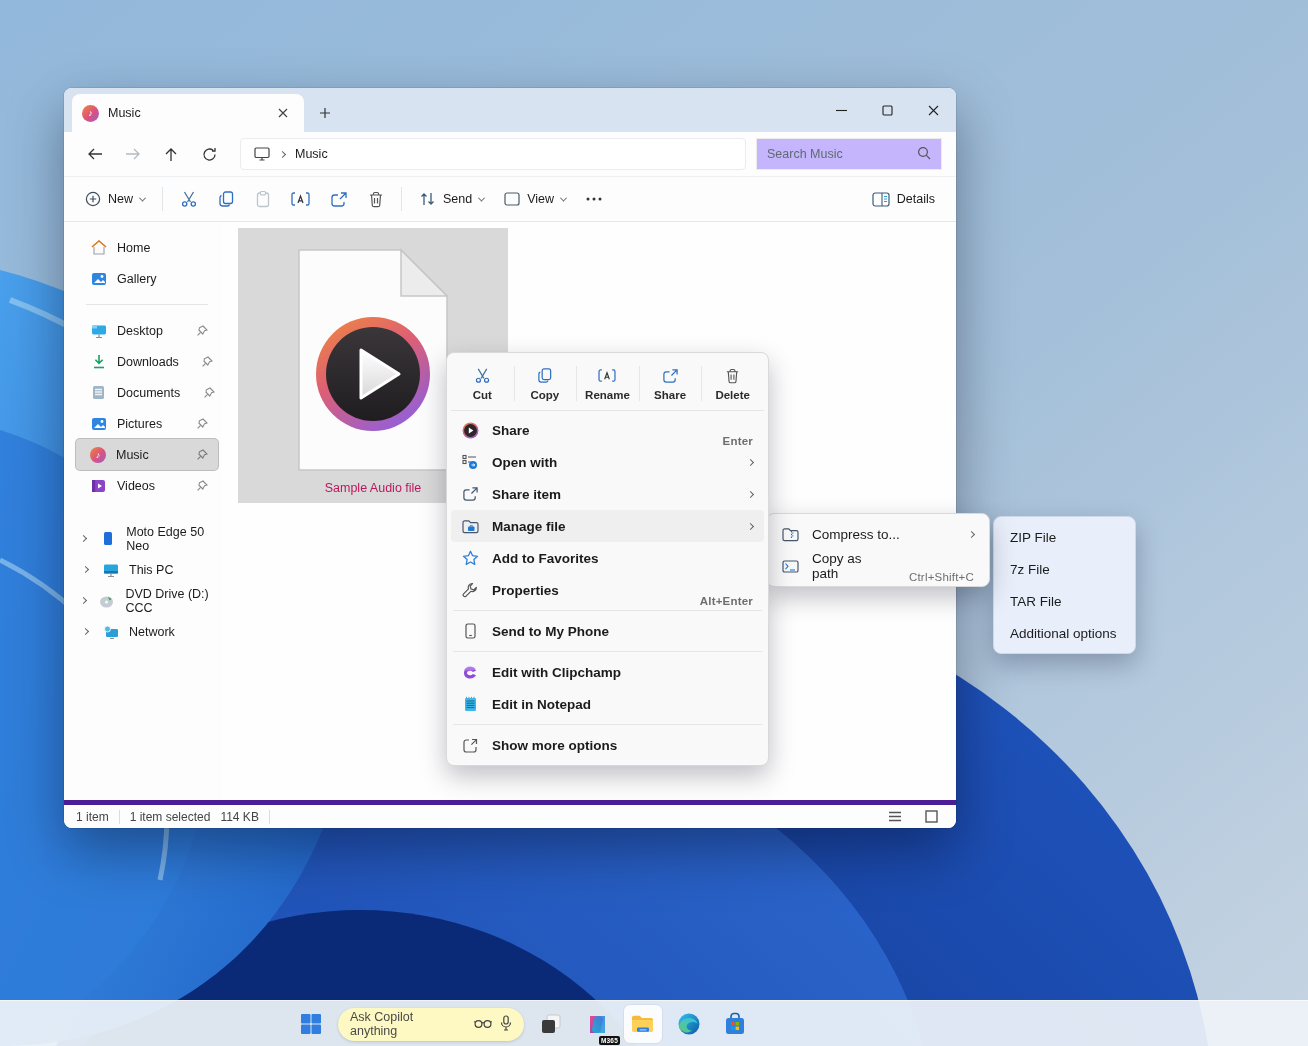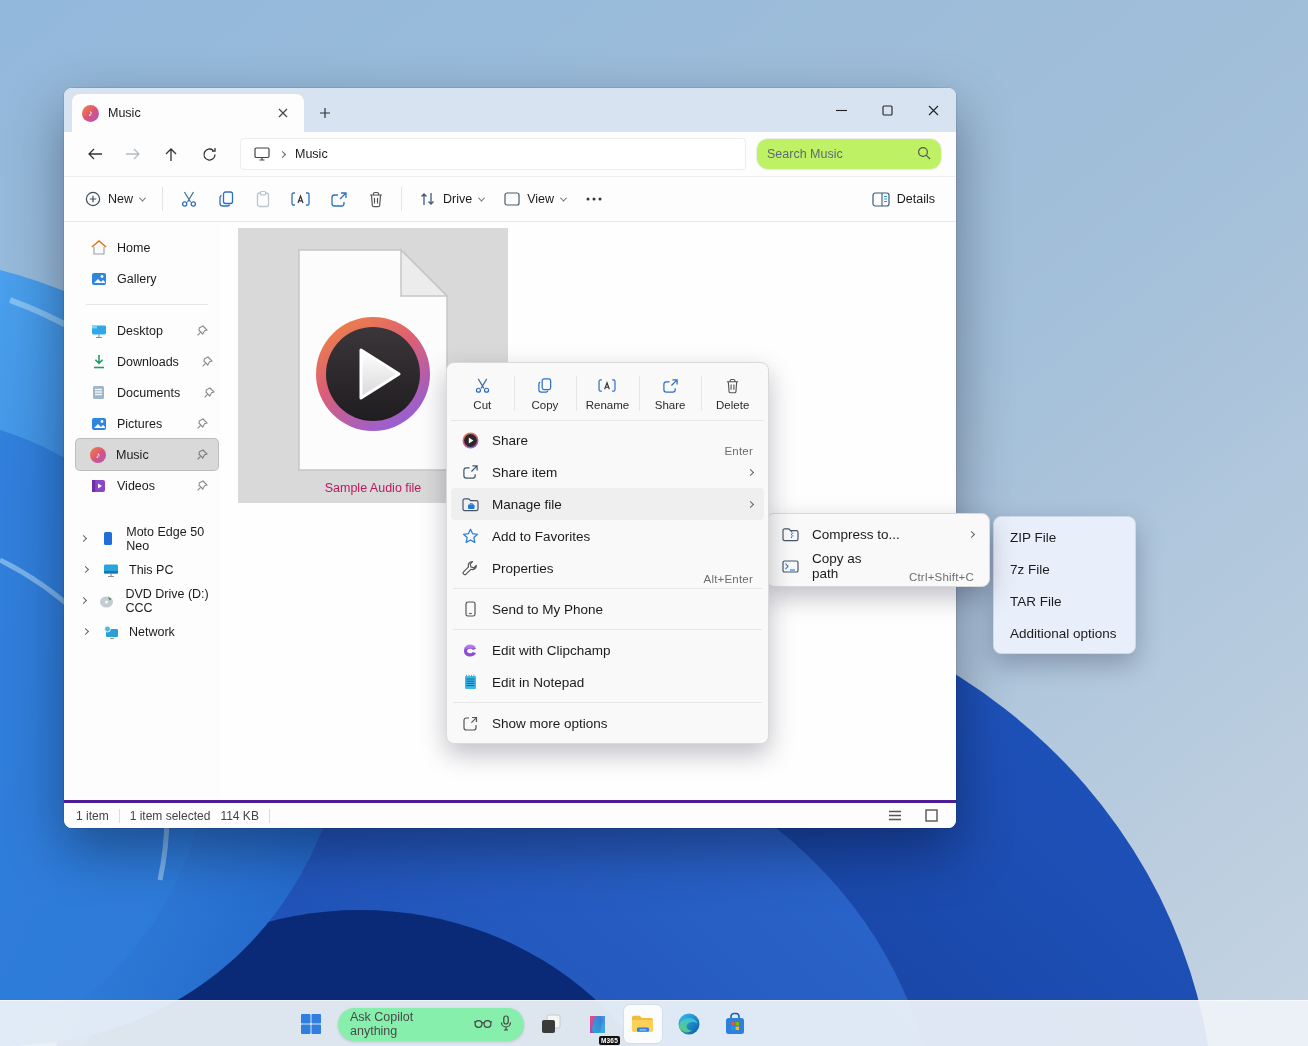--- a/index.html
+++ b/index.html
@@ -23,21 +23,21 @@
   .caption-sp { flex:1; }
   .wbtn { width:46px; height:38px; margin-bottom:3px; display:flex; align-items:center; justify-content:center; }
 
   .musicdot { width:17px; height:17px; border-radius:50%; background:linear-gradient(135deg,#f0853c,#d9527e 55%,#9a5fd0);
               display:flex; align-items:center; justify-content:center; color:#fff; font-size:9px; flex:0 0 auto; }
 
   .navbar { height:44px; display:flex; align-items:center; padding:0 14px; gap:4px; background:#fdfdfe; }
   .navbtn { width:34px; height:32px; display:flex; align-items:center; justify-content:center; border-radius:4px; font-size:16px; }
   .addressbar { flex:1; height:32px; margin:0 6px 0 10px; background:#fff; border:1px solid #ececec; border-radius:4px;
                 display:flex; align-items:center; gap:10px; padding:0 12px; font-size:12.5px; }
-  .searchbox { width:186px; height:32px; background:#bef264; border:1px solid #ececec; border-radius:12px;
+  .searchbox { width:186px; height:32px; background:#c4b5fd; border:1px solid #ececec; border-radius:0;
                display:flex; align-items:center; padding:0 10px; font-size:12.5px; color:#5f6a72; }
   .searchbox .grow { flex:1; }
 
   .toolbar { height:46px; display:flex; align-items:center; padding:11px 12px; gap:2px;
              background:#fdfdfe; border-top:1px solid #eef1f4; border-bottom:1px solid #e6e9ec; }
   .tbtn { height:34px; display:flex; align-items:center; justify-content:center; gap:7px; padding:0 9px;
           border-radius:4px; font-size:12.5px; }
   .tsep { width:1px; height:24px; background:#e3e6e9; margin:0 6px; }
   .tspacer { flex:1; }
 
@@ -55,29 +55,29 @@
   .sbsep { height:1px; background:#e4e6e9; margin:10px 10px; }
   .sbgap { height:22px; }
   .ic16 { width:17px; height:17px; flex:0 0 auto; display:flex; align-items:center; justify-content:center; }
 
   .content { flex:1; position:relative; background:#fefefe; }
   .filetile { position:absolute; left:16px; top:6px; width:270px; height:275px; background:#d9d9d9;
               display:flex; flex-direction:column; align-items:center; }
   .filelabel { position:absolute; bottom:8px; width:100%; text-align:center; font-size:12.5px; color:#be185d; }
 
   .statusbar { height:28px; display:flex; align-items:center; padding:0 12px; gap:10px; font-size:12px; color:#444;
-               border-top:3px solid #4c1d95; border-radius:0 0 8px 8px; background:#fdfdfe; }
+               border-top:5px solid #4c1d95; border-radius:0 0 8px 8px; background:#fdfdfe; }
   .ssep { width:1px; height:14px; background:#dcdcdc; }
   .statusbar .grow { flex:1; }
   .viewtgl { width:26px; height:22px; display:flex; align-items:center; justify-content:center; border-radius:3px; }
 
   
   .menu { position:absolute; background:#f9f9f9; border:1px solid #d9d9d9; border-radius:8px;
           box-shadow:0 10px 26px rgba(0,0,30,.25); padding:4px; z-index:30; }
-  .cmenu { left:446px; top:362px; width:323px; }
+  .cmenu { left:446px; top:352px; width:323px;font-weight:bold; }
   .quickrow { display:flex; height:54px; border-bottom:1px solid #e6e6e6; margin-bottom:3px; }
   .qa { flex:1; display:flex; flex-direction:column; align-items:center; justify-content:center; gap:4px;
         font-size:11.5px; color:#2b2b2b; border-radius:4px; position:relative; }
   .qa + .qa::before { content:""; position:absolute; left:0; top:9px; bottom:9px; width:1px; background:#e6e6e6; }
   .mi { height:32px; display:flex; align-items:center; gap:13px; padding:0 11px 0 10px; border-radius:4px; font-size:13.5px; }
   .mi .grow { flex:1; }
   .mi.hl { background:#efefef; }
   .short { font-size:11.5px; color:#6e6e6e; letter-spacing:.2px;margin-top:21px; }
   .msep { height:1px; background:#e6e6e6; margin:4px 2px; }
   .ic17 { width:18px; height:18px; flex:0 0 auto; display:flex; align-items:center; justify-content:center; }
@@ -85,21 +85,21 @@
   .submenu { left:766px; top:513px; width:224px; z-index:28; }
   .subsub { left:993px; top:516px; width:143px; background:#e9effa; border-color:#cfd8e8; z-index:27; }
   .subsub .mi { padding-left:12px; font-size:13.5px; }
 
   
   .taskbar { position:absolute; left:0; right:0; bottom:0; height:46px; background:rgba(238,243,249,.93);
              border-top:1px solid rgba(255,255,255,.6); z-index:40; }
   .tbgroup { position:absolute; left:292px; top:0; height:46px; display:flex; align-items:center; gap:8px; }
   .tkbtn { width:38px; height:38px; display:flex; align-items:center; justify-content:center; border-radius:6px; }
   .tkbtn.active { background:rgba(255,255,255,.85); box-shadow:0 0 0 1px rgba(0,0,0,.04); }
-  .copilot-search { width:186px; height:33px; background:#86efac; border-radius:17px; box-shadow:0 1px 3px rgba(0,0,30,.15);
+  .copilot-search { width:186px; height:33px; background:#fef9c3; border-radius:17px; box-shadow:0 1px 3px rgba(0,0,30,.15);
                     display:flex; align-items:center; gap:8px; padding:0 12px; font-size:12.5px; color:#4a4a4a; }
   .copilot-search .grow { flex:1; }
   .m365badge { position:absolute; right:-4px; bottom:-2px; background:#111; color:#fff; font-size:6.5px;
                padding:1px 2px; border-radius:2px; font-weight:bold; letter-spacing:.2px; }
 </style>
 </head>
 <body>
 
 <div class="desktop">
   <svg width="1308" height="1046" viewBox="0 0 1308 1046">
@@ -256,21 +256,21 @@
     <div class="tbtn">
       <svg width="16" height="17" viewBox="0 0 16 17">
           <path d="M2 4h12M5.5 4V2.8A1.3 1.3 0 0 1 6.8 1.5h2.4a1.3 1.3 0 0 1 1.3 1.3V4M3.5 4l.8 10.2A1.6 1.6 0 0 0 5.9 15.7h4.2a1.6 1.6 0 0 0 1.6-1.5L12.5 4M6.5 7v5.5M9.5 7v5.5" fill="none" stroke="#555" stroke-width="1.2"></path>
         </svg>
     </div>
     <div class="tsep"></div>
     <div class="tbtn">
       <svg width="17" height="16" viewBox="0 0 17 16">
           <path d="M5 14V3M2.5 5.5L5 3l2.5 2.5M12 2v11M9.5 10.5L12 13l2.5-2.5" fill="none" stroke="#3d5c7a" stroke-width="1.3"></path>
         </svg>
-      <span>Drive</span>
+      <span>Send</span>
       <span class="chev down"></span>
     </div>
     <div class="tbtn">
       <svg width="16" height="14" viewBox="0 0 16 14">
           <rect x="1" y="1" width="14" height="12" rx="2" fill="none" stroke="#4a5a68" stroke-width="1.2"></rect>
         </svg>
       <span>View</span>
       <span class="chev down"></span>
     </div>
     <div class="tbtn">
@@ -565,20 +565,34 @@
           <circle cx="8.5" cy="8.5" r="6.4" fill="#2a262a"></circle>
           <path d="M6.8 5.6v5.8l4.6-2.9z" fill="#fff"></path>
         </svg>
     </span>
     <span>Share</span>
     <span class="grow"></span>
     <span class="short">Enter</span>
   </div>
   <div class="mi">
     <span class="ic17">
+      <svg width="16" height="16" viewBox="0 0 16 16">
+          <rect x="1" y="1.5" width="3" height="3" fill="none" stroke="#555" stroke-width="1.1"></rect>
+          <rect x="1" y="6.5" width="3" height="3" fill="none" stroke="#555" stroke-width="1.1"></rect>
+          <path d="M6 3h8M6 8h3" stroke="#555" stroke-width="1.2"></path>
+          <circle cx="11" cy="11" r="4" fill="#1e79d4"></circle>
+          <path d="M9.5 11h3M11.3 9.6l1.4 1.4-1.4 1.4" stroke="#fff" stroke-width="1" fill="none"></path>
+        </svg>
+    </span>
+    <span>Open with</span>
+    <span class="grow"></span>
+    <span class="chev right"></span>
+  </div>
+  <div class="mi">
+    <span class="ic17">
       <svg width="17" height="16" viewBox="0 0 18 17">
           <path d="M8 4H4.5A2.5 2.5 0 0 0 2 6.5v6A2.5 2.5 0 0 0 4.5 15h7a2.5 2.5 0 0 0 2.5-2.5V11" fill="none" stroke="#44586c" stroke-width="1.3"></path>
           <path d="M11 2h5v5M16 2l-6 6" stroke="#44586c" stroke-width="1.3" fill="none"></path>
         </svg>
     </span>
     <span>Share item</span>
     <span class="grow"></span>
     <span class="chev right"></span>
   </div>
   <div class="mi hl">

